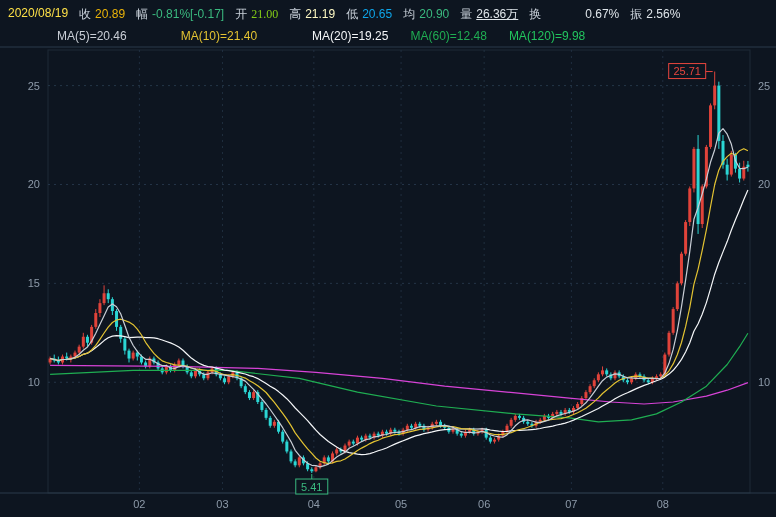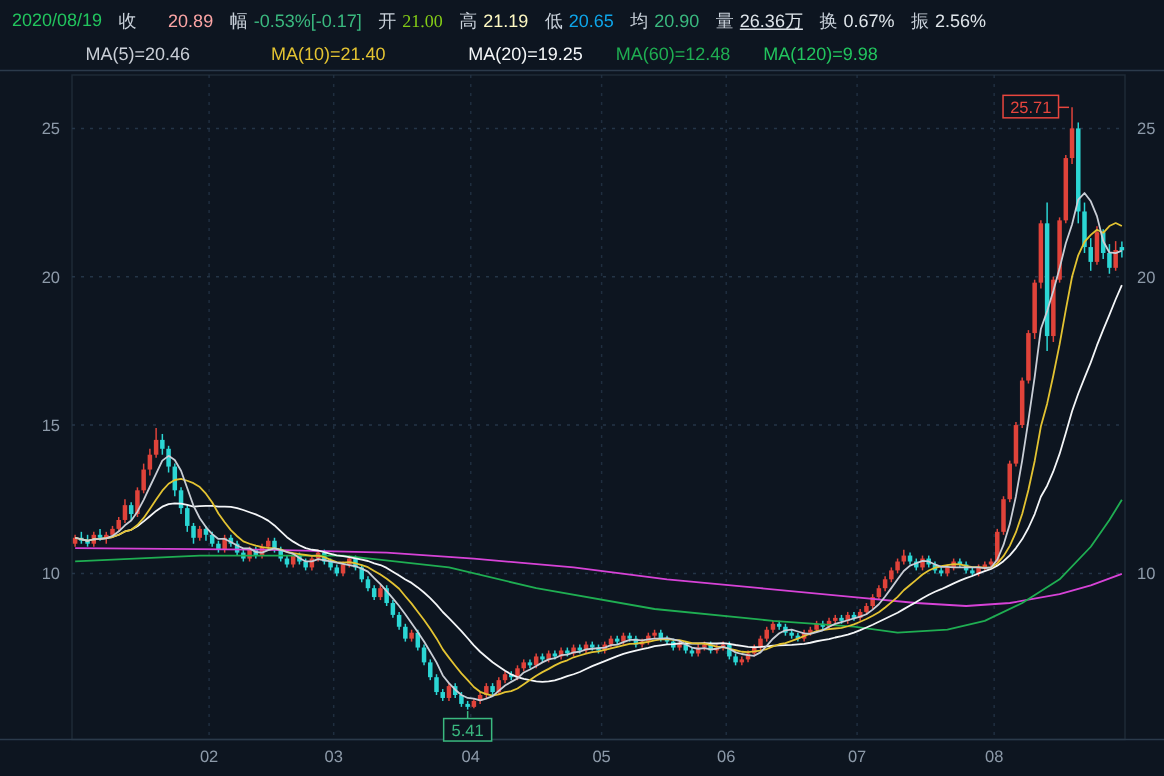--- a/index.html
+++ b/index.html
@@ -20,28 +20,28 @@
     font-size:12px;z-index:2;white-space:nowrap;justify-content:flex-end;
   }
   svg{position:absolute;top:0;left:0;z-index:1;}
 </style>
 </head>
 <body>
 
 <div class="screen">
 
   <div class="header">
-    <span style="color:#22c55e;">2020/08/19</span>
+    <span style="color:#fde047;">2020/08/19</span>
     <span class="hf">
         <span class="hl">收</span>
-        <span class="hv" style="color: #fca5a5; margin-left: 17px;">20.89</span>
+        <span class="hv" style="color: #eab308;">20.89</span>
       </span>
     <span class="hf">
         <span class="hl">幅</span>
-        <span class="hv" style="color: rgb(58, 185, 127);">-0.53%[-0.17]</span>
+        <span class="hv" style="color: rgb(58, 185, 127);">-0.81%[-0.17]</span>
       </span>
     <span class="hf">
         <span class="hl">开</span>
         <span class="hv" style="color: #84cc16; font-family: Liberation Serif, serif;">21.00</span>
       </span>
     <span class="hf">
         <span class="hl">高</span>
         <span class="hv" style="color: #fef9c3;">21.19</span>
       </span>
     <span class="hf">
@@ -51,21 +51,21 @@
     <span class="hf">
         <span class="hl">均</span>
         <span class="hv" style="color: rgb(58, 185, 127);">20.90</span>
       </span>
     <span class="hf">
         <span class="hl">量</span>
         <span class="hv" style="color: rgb(223, 229, 234); text-decoration: underline;">26.36万</span>
       </span>
     <span class="hf">
         <span class="hl">换</span>
-        <span class="hv" style="color: rgb(223, 229, 234);">0.67%</span>
+        <span class="hv" style="color: rgb(223, 229, 234); margin-left: 40px;">0.67%</span>
       </span>
     <span class="hf">
         <span class="hl">振</span>
         <span class="hv" style="color: rgb(223, 229, 234);">2.56%</span>
       </span>
   </div>
 
   <div class="legend">
     <span style="color: rgb(201, 206, 214);">MA(5)=20.46</span>
     <span style="color: rgb(227, 195, 50); padding-left: 32px;">MA(10)=21.40</span>

